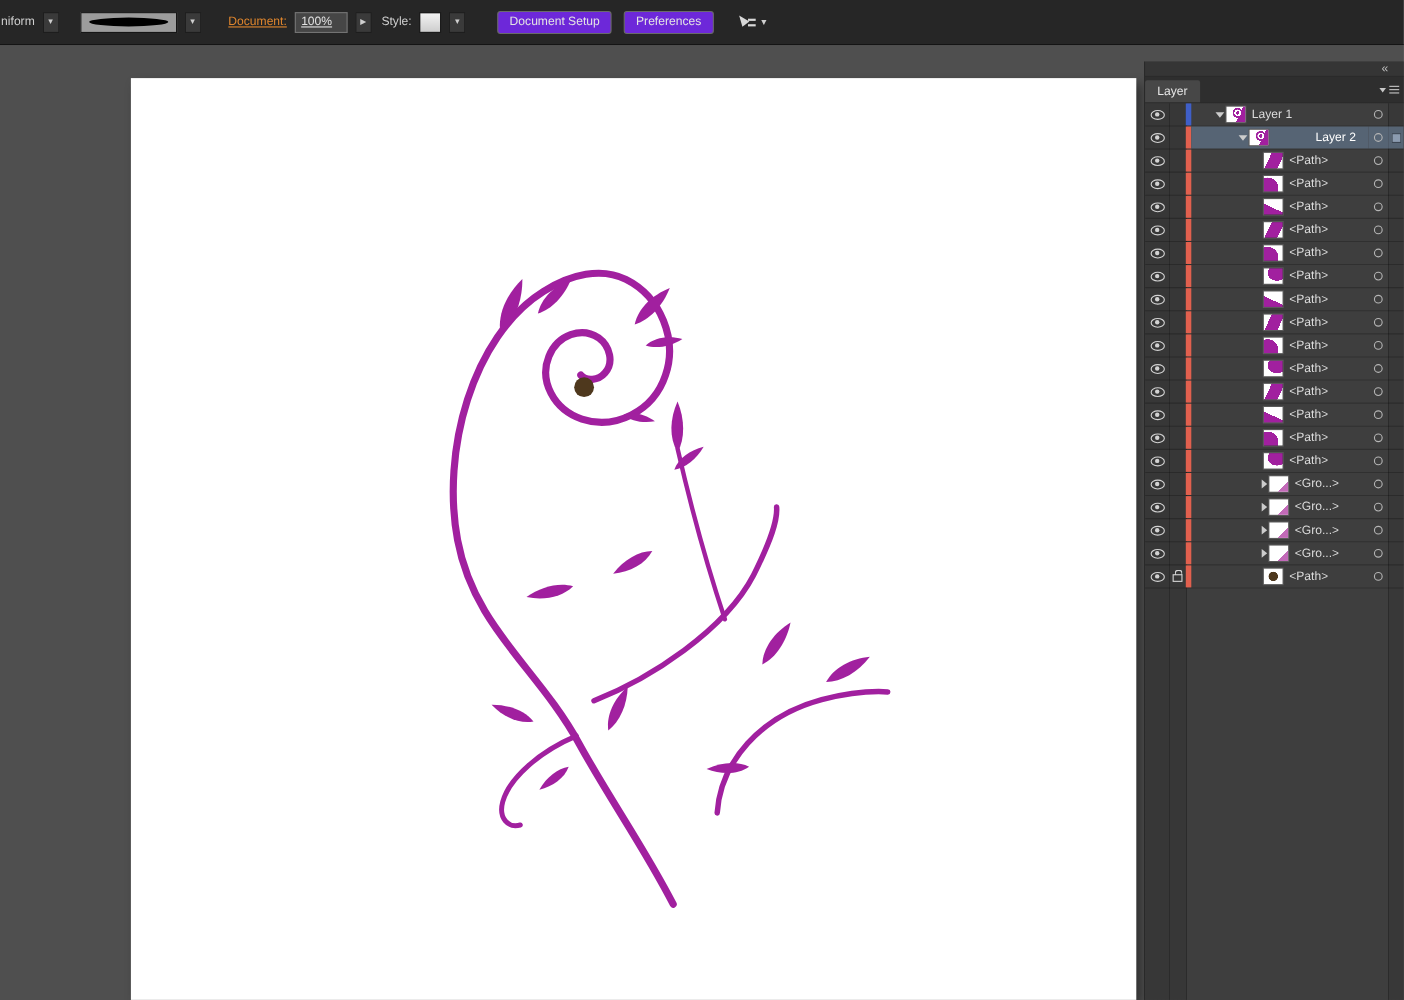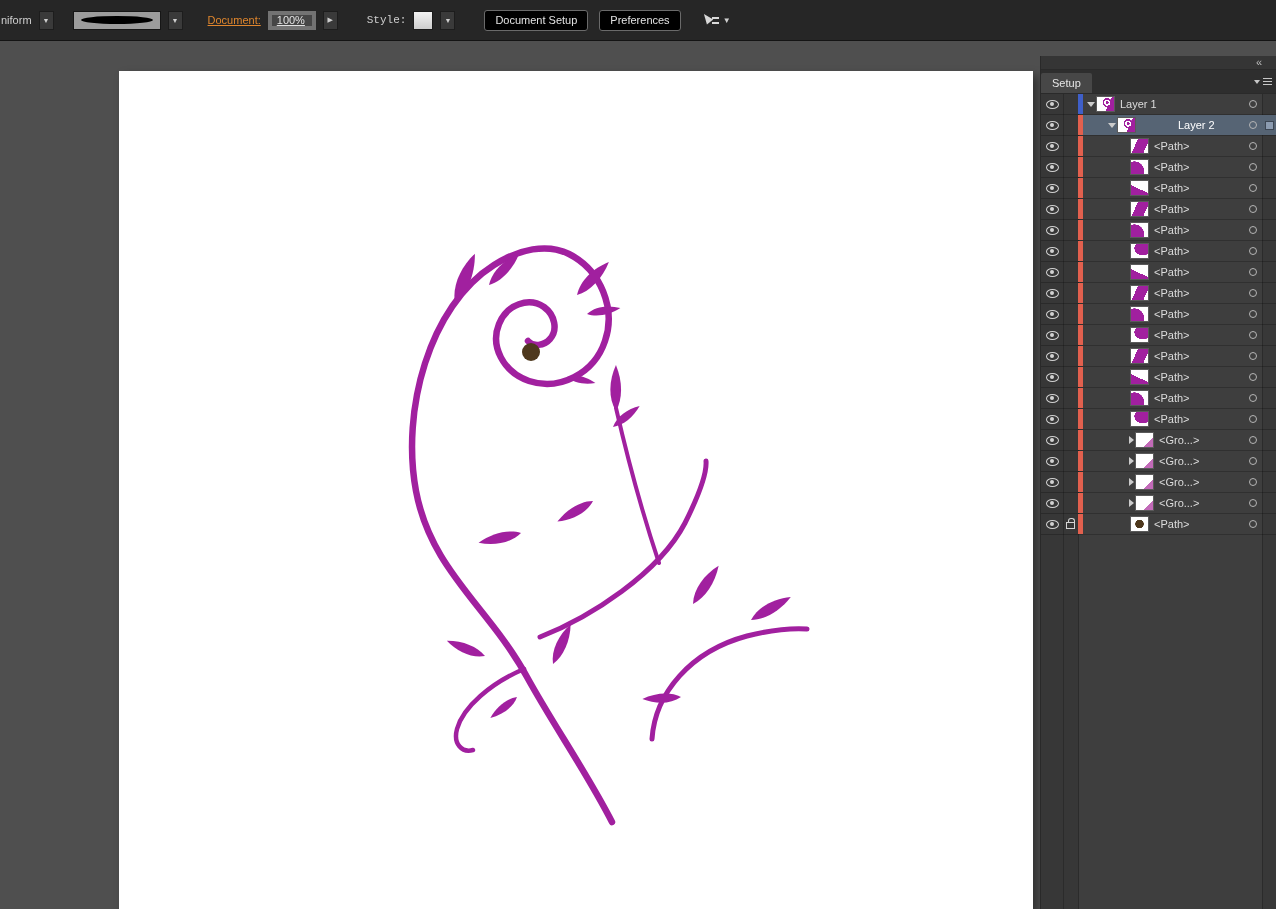--- a/index.html
+++ b/index.html
@@ -16,25 +16,25 @@
   
   .toolbar{position:absolute;top:0;left:0;right:0;height:41px;background:#262626;
     border-bottom:1px solid #141414;display:flex;align-items:center;gap:7px;color:#cccccc;font-size:11px;}
   .dd{width:15px;height:19px;background:#3a3a3a;border:1px solid #1d1d1d;display:flex;
     align-items:center;justify-content:center;color:#cfcfcf;font-size:7px;cursor:default;}
   .profile-label{margin-left:1px;color:#cfcfcf;}
   .stroke-preview{width:88px;height:19px;background:#9c9c9c;border:1px solid #161616;
     display:flex;align-items:center;justify-content:center;margin-left:12px;}
   .stroke-shape{width:72px;height:8px;background:#000;border-radius:50%;}
   .opacity-label{color:#e0862d;text-decoration:underline;margin-left:18px;}
-  .field{width:48px;height:19px;background:#464646;border:4px solid #737373;color:#e2e2e2;
+  .field{width:48px;height:19px;background:#464646;border:1px solid #737373;color:#e2e2e2;
     display:flex;align-items:center;padding-left:5px;font-size:11px;text-decoration:underline;}
-  .style-label{margin-left:22px;color:#cfcfcf;font-family:Liberation Mono, monospace;}
+  .style-label{margin-left:2px;color:#cfcfcf;}
   .swatch{width:20px;height:19px;background:linear-gradient(#f3f3f3,#cdcdcd);border:1px solid #1b1b1b;}
-  .tb-btn{height:21px;padding:0 10px;background:#000000;border:1px solid #6a6a6a;border-radius:3px;
+  .tb-btn{height:21px;padding:0 10px;background:#6d28d9;border:1px solid #6a6a6a;border-radius:3px;
     color:#e3e3e3;font-size:11px;display:flex;align-items:center;cursor:default;}
   .btn-group{display:flex;gap:11px;margin-left:22px;}
   .sel-icon-wrap{display:flex;align-items:center;gap:4px;margin-left:14px;}
   .sel-icon{position:relative;width:17px;height:15px;}
   .sel-icon .ptr{position:absolute;left:1px;top:0;width:0;height:0;border-left:4px solid transparent;
     border-right:4px solid transparent;border-bottom:10px solid #d8d8d8;transform:rotate(-38deg);}
   .sel-icon .b1,.sel-icon .b2{position:absolute;right:0;width:7px;height:2px;background:#d8d8d8;}
   .sel-icon .b1{top:4px;} .sel-icon .b2{top:9px;}
   .mini-tri{color:#cfcfcf;font-size:8px;}
 
@@ -60,21 +60,21 @@
   .rows-area{position:absolute;top:38px;left:0;right:0;bottom:0;
     background:linear-gradient(90deg,
       #373737 0 22px,  #2b2b2b 22px 23px,
       #373737 23px 37px,#2b2b2b 37px 38px,
       #3e3e3e 38px 221px,#2b2b2b 221px 222px,
       #383838 222px 236px);}
   .lrow{display:flex;height:21px;border-bottom:1px solid rgba(0,0,0,0.22);position:relative;}
   .cell{display:flex;align-items:center;justify-content:center;}
   .eye-cell{width:22px;} .lock-cell{width:15px;}
   .bar{width:5px;height:100%;}
-  .content{flex:1;display:flex;align-items:center;padding-left:4px;min-width:0;}
+  .content{flex:1;display:flex;align-items:center;padding-left:22px;min-width:0;}
   .target-cell{width:18px;} .right-cell{width:14px;}
   .lrow.selected .content,.lrow.selected .target-cell,.lrow.selected .right-cell{background:var(--sel);}
   .lrow.selected .lbl{color:#ffffff;margin-left:43px;}
   .lrow.selected .right-cell::after{content:"";width:7px;height:7px;background:#8b9bb0;border:1px solid #3c4653;}
 
   .eye{width:13px;height:9px;border:1px solid #d2d2d2;border-radius:50%;position:relative;}
   .eye::after{content:"";position:absolute;left:3px;top:1.5px;width:4px;height:4px;background:#d2d2d2;border-radius:50%;}
   .lock{width:9px;height:7px;border:1px solid #d5d5d5;position:relative;margin-top:3px;}
   .lock::before{content:"";position:absolute;top:-5px;left:1px;width:5px;height:4px;
     border:1px solid #d5d5d5;border-bottom:none;border-radius:3px 3px 0 0;}
@@ -164,21 +164,21 @@
       </g>
       <circle cx="412" cy="281" r="9" style="fill:var(--brown)"></circle>
     </svg>
   </div>
 
   <div class="dock">
     <div class="dock-header">
       <span>«</span>
     </div>
     <div class="tab-row">
-      <span class="panel-tab">Setup</span>
+      <span class="panel-tab">Layer</span>
       <span class="pmenu">
         <span class="tri"></span>
         <span class="bars">
             <i></i>
             <i></i>
             <i></i>
           </span>
       </span>
     </div>
     <div class="rows-area">

